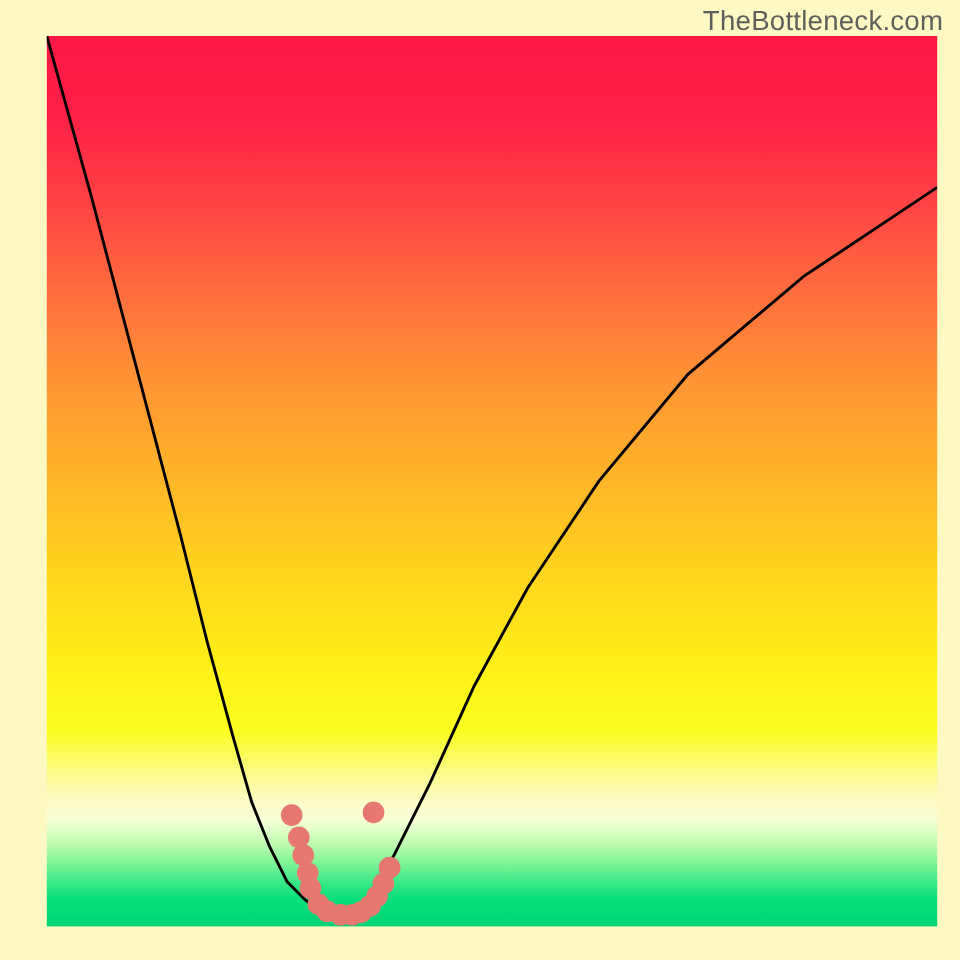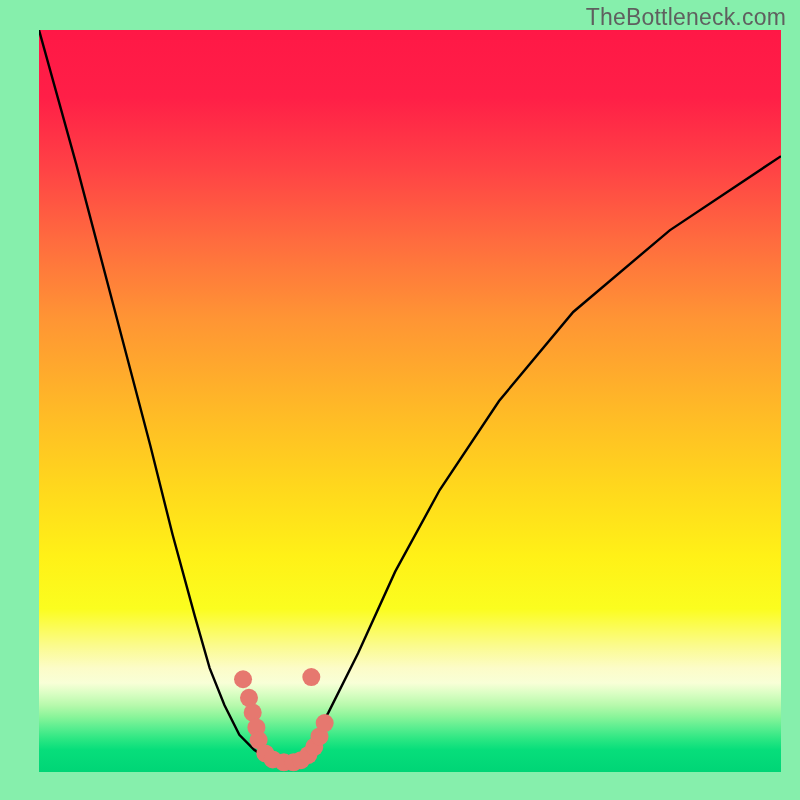--- a/index.html
+++ b/index.html
@@ -10,21 +10,21 @@
     background: #000;
     overflow: hidden;
     font-family: Arial, Helvetica, sans-serif;
   }
   .frame {
     position: absolute;
     left: 0;
     top: 0;
     width: 800px;
     height: 800px;
-    background: #86efac;
+    background: #fef9c3;
   }
   .plot {
     position: absolute;
     left: 39px;
     top: 30px;
     width: 742px;
     height: 742px;
     background: linear-gradient(
       to bottom,
       #ff1846 0%,

